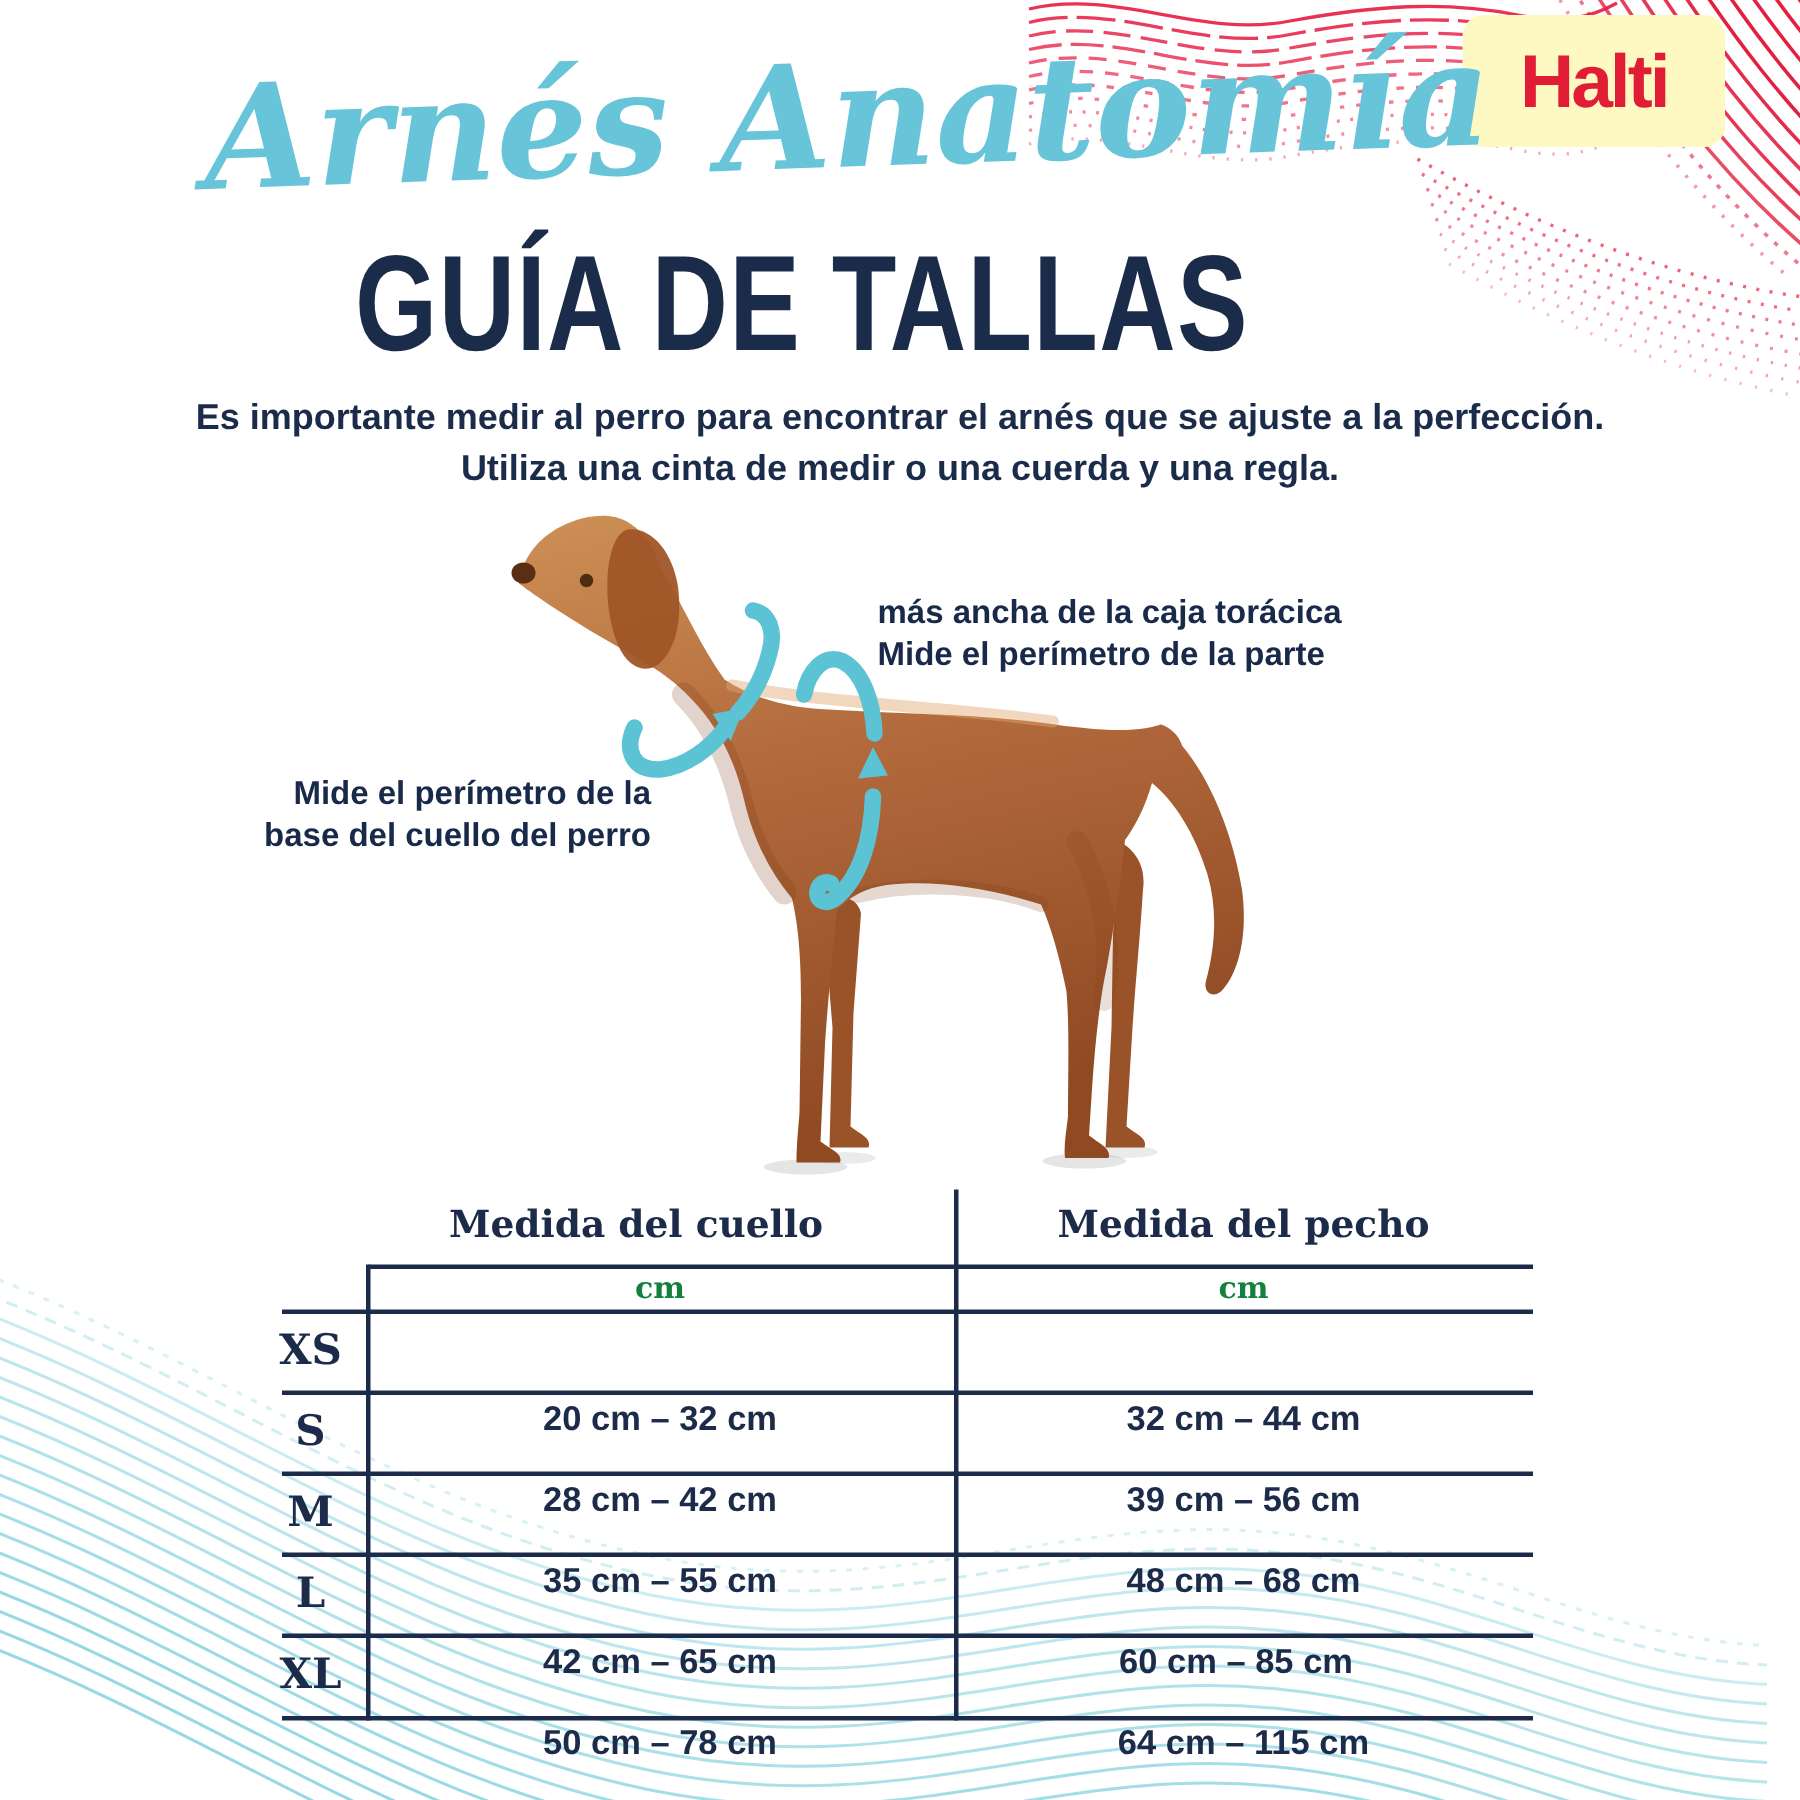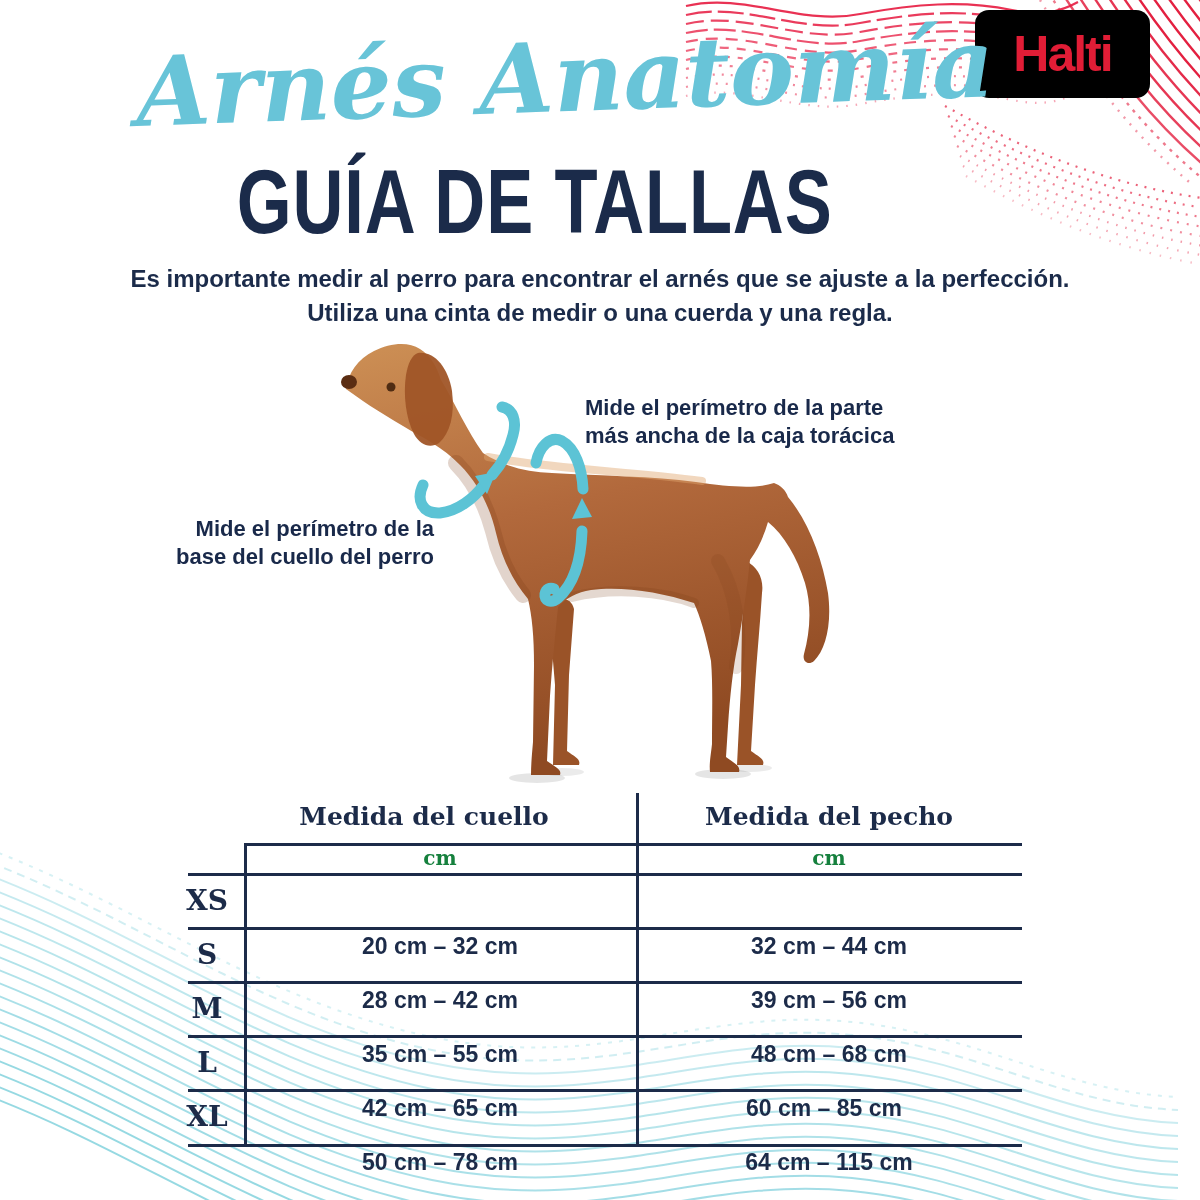--- a/index.html
+++ b/index.html
@@ -12,21 +12,21 @@
   .script-title{left:-70px;right:0;top:28px;text-align:center;
     font-family:"DejaVu Serif",serif;font-style:italic;font-weight:bold;
     font-size:96px;line-height:1.05;color:#68c4d8;transform:rotate(-2deg);}
   .main-title{left:-130px;right:0;top:160px;text-align:center;
     font-weight:bold;font-size:84px;line-height:1;color:#1b2b4a;letter-spacing:1px;}
   .main-title span{display:inline-block;transform:scale(.84,1.08);transform-origin:center;}
   .intro{left:0;right:0;top:262px;text-align:center;
     font-size:24px;line-height:34px;font-weight:bold;color:#1b2b4a;}
 
   
-  .logo-box{left:975px;top:10px;width:175px;height:88px;background:#000000;border-radius:14px;
+  .logo-box{left:975px;top:10px;width:175px;height:88px;background:#fef9c3;border-radius:14px;
     display:flex;align-items:center;justify-content:center;}
   .logo-text{color:#e11d36;font-weight:bold;font-size:50px;letter-spacing:-2px;}
 
   
   .note{font-size:22px;line-height:28px;font-weight:600;color:#19294a;}
   .note-chest{left:585px;top:394px;text-align:left;}
   .note-neck{left:150px;width:284px;top:515px;text-align:right;}
 
   
   .table-wrap{left:170px;top:790px;width:852px;height:360px;}
@@ -201,22 +201,22 @@
     </g>
 
     <g stroke="#5cc3d5" stroke-width="11" fill="none" stroke-linecap="round">
       <path d="M 286,128 C 289,112 300,100 312,106 C 325,113 332,133 333,154"></path>
       <path d="M 332,196 C 331,226 323,250 308,263 C 301,269 294,266 295,259 C 296,254 300,252 304,254"></path>
       <polygon points="332,163 322,184 342,182" fill="#5cc3d5" stroke="none"></polygon>
     </g>
   </svg>
 
   <div class="abs note note-chest">
+    <div>más ancha de la caja torácica</div>
     <div>Mide el perímetro de la parte</div>
-    <div>más ancha de la caja torácica</div>
   </div>
   <div class="abs note note-neck">
     <div>Mide el perímetro de la</div>
     <div>base del cuello del perro</div>
   </div>
 
   <div class="abs table-wrap">
 
     <div class="tline" style="left:466px;top:3px;width:3px;height:354px;"></div>
     <div class="tline" style="left:74px;top:53px;width:3px;height:304px;border-top-left-radius:3px;"></div>

